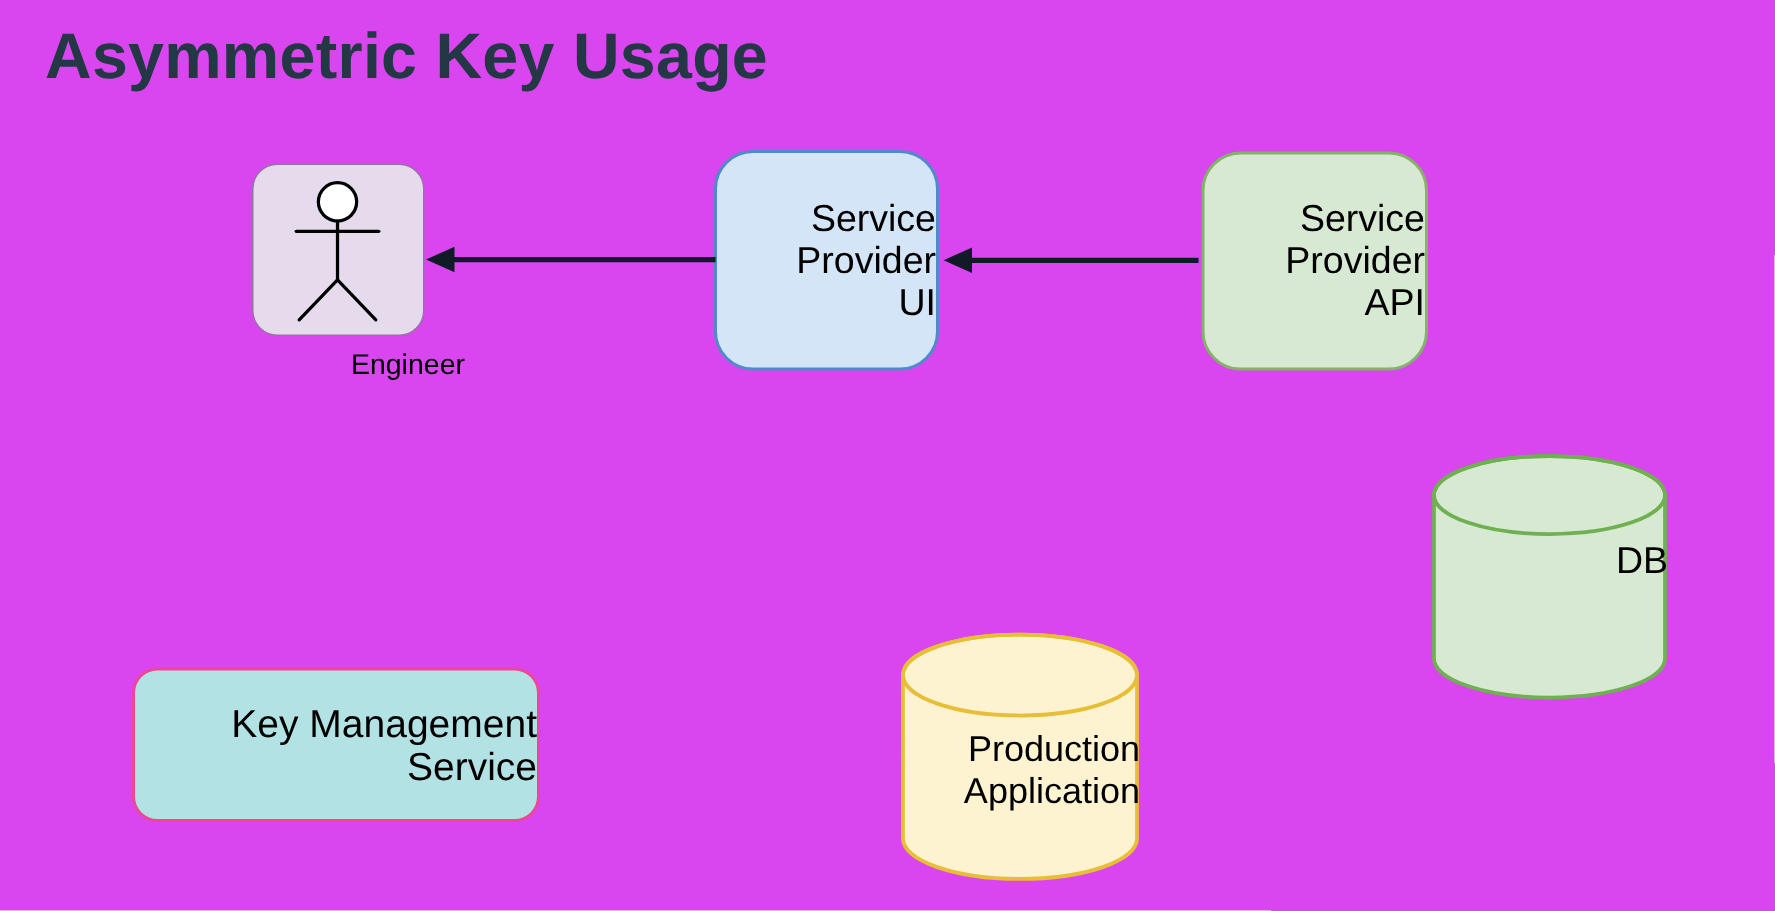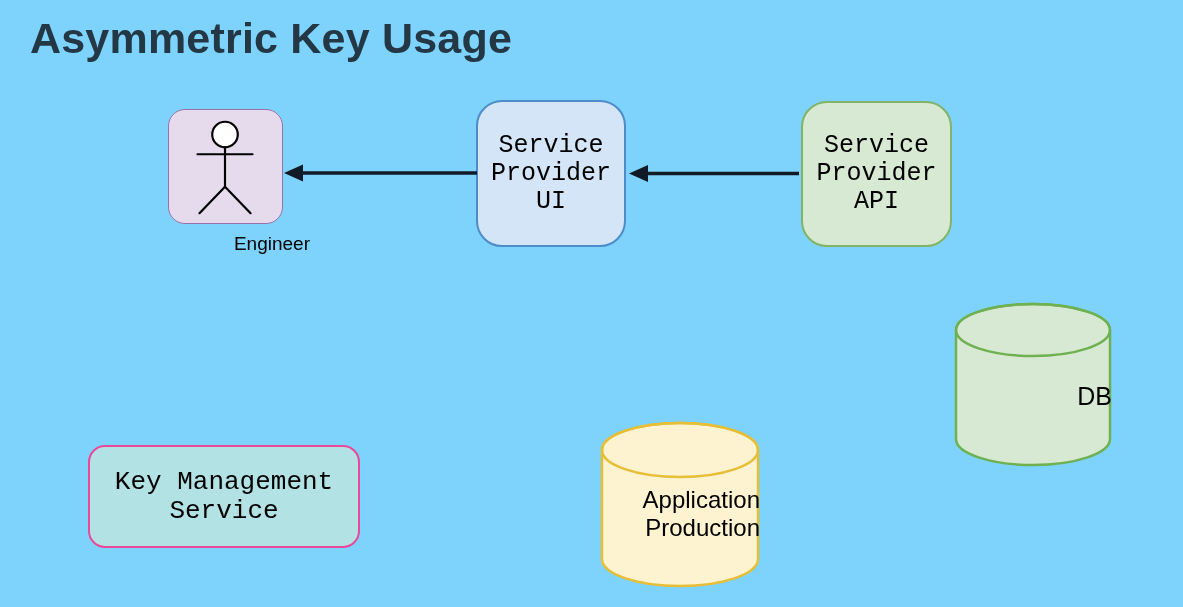--- a/index.html
+++ b/index.html
@@ -1,44 +1,43 @@
 <!DOCTYPE html>
 <html><head>
 <meta charset="utf-8">
 <style>
   html, body { margin: 0; padding: 0; background: #ffffff; }
   #canvas {
     position: relative;
     width: 1183px;
     height: 607px;
-    background: #7dd3fc;
+    background: #d946ef;
     font-family: "Liberation Sans", sans-serif;
     overflow: hidden;
   }
   .title {
     position: absolute;
     left: 30px;
     top: 14px;
     margin: 0;
     font-size: 43px;
     font-weight: 600;
     letter-spacing: 0.2px;
     color: #243745;
     white-space: nowrap;
   }
   .node {
     position: absolute;
     box-sizing: border-box;
     display: flex;
     flex-direction: column;
-    align-items: center;
+    align-items: flex-end;
     justify-content: center;
     text-align: center;
     color: #000000;
-    font-family: Liberation Mono, monospace;
   }
   #engineer-box {
     left: 168px; top: 109px; width: 115px; height: 115px;
     background: #e6daed;
     border: 1.5px solid #9673a6;
     border-radius: 17px;
   }
   #engineer-box svg { width: 100%; height: 100%; display: block; }
   .shape-label {
     position: absolute;
@@ -69,21 +68,21 @@
     border: 2px solid #ec4899;
     border-radius: 17px;
     font-size: 26px; line-height: 29px;
   }
   .cyl {
     position: absolute;
     display: block;
   }
   #db-cyl   { left: 954px; top: 302px; width: 158px; height: 165px; }
   #prod-cyl { left: 600px; top: 421px; width: 160px; height: 167px; }
-  #db-label   { left: 954px; top: 382px; width: 158px; font-size: 25px; }
+  #db-label   { left: 954px; top: 360px; width: 158px; font-size: 25px; }
   #prod-label { left: 600px; top: 486px; width: 160px; font-size: 24px; line-height: 28px; }
   #edges-layer {
     position: absolute;
     left: 0; top: 0;
     width: 1183px; height: 607px;
   }
 </style>
 </head>
 <body>
 
@@ -123,22 +122,22 @@
     <path d="M2,28 A77,26 0 0 1 156,28 L156,137 A77,26 0 0 1 2,137 Z" stroke-width="2.5" stroke-linejoin="round" fill="#d7e9d3" stroke="#6fb151"></path>
     <ellipse cx="79" cy="28" rx="77" ry="26" fill="none" stroke-width="2.5" stroke="#6fb151"></ellipse>
   </svg>
   <div class="shape-label" id="db-label">DB</div>
 
   <svg class="cyl" id="prod-cyl" viewBox="0 0 160 167">
     <path d="M2,29 A78,27 0 0 1 158,29 L158,138 A78,27 0 0 1 2,138 Z" stroke-width="2.5" stroke-linejoin="round" fill="#fdf3d1" stroke="#e7bf36"></path>
     <ellipse cx="80" cy="29" rx="78" ry="27" fill="none" stroke-width="2.5" stroke="#e7bf36"></ellipse>
   </svg>
   <div class="shape-label" id="prod-label">
+    <div>Production</div>
     <div>Application</div>
-    <div>Production</div>
   </div>
 
   <svg id="edges-layer" viewBox="0 0 1183 607">
     <g>
       <line x1="477" y1="173" x2="301" y2="173" stroke-width="3.5" stroke="#111b27"></line>
       <polygon points="284,173 303,164.5 303,181.5" fill="#111b27"></polygon>
     </g>
     <g>
       <line x1="799" y1="173.5" x2="646" y2="173.5" stroke-width="3.5" stroke="#111b27"></line>
       <polygon points="629,173.5 648,165 648,182" fill="#111b27"></polygon>

